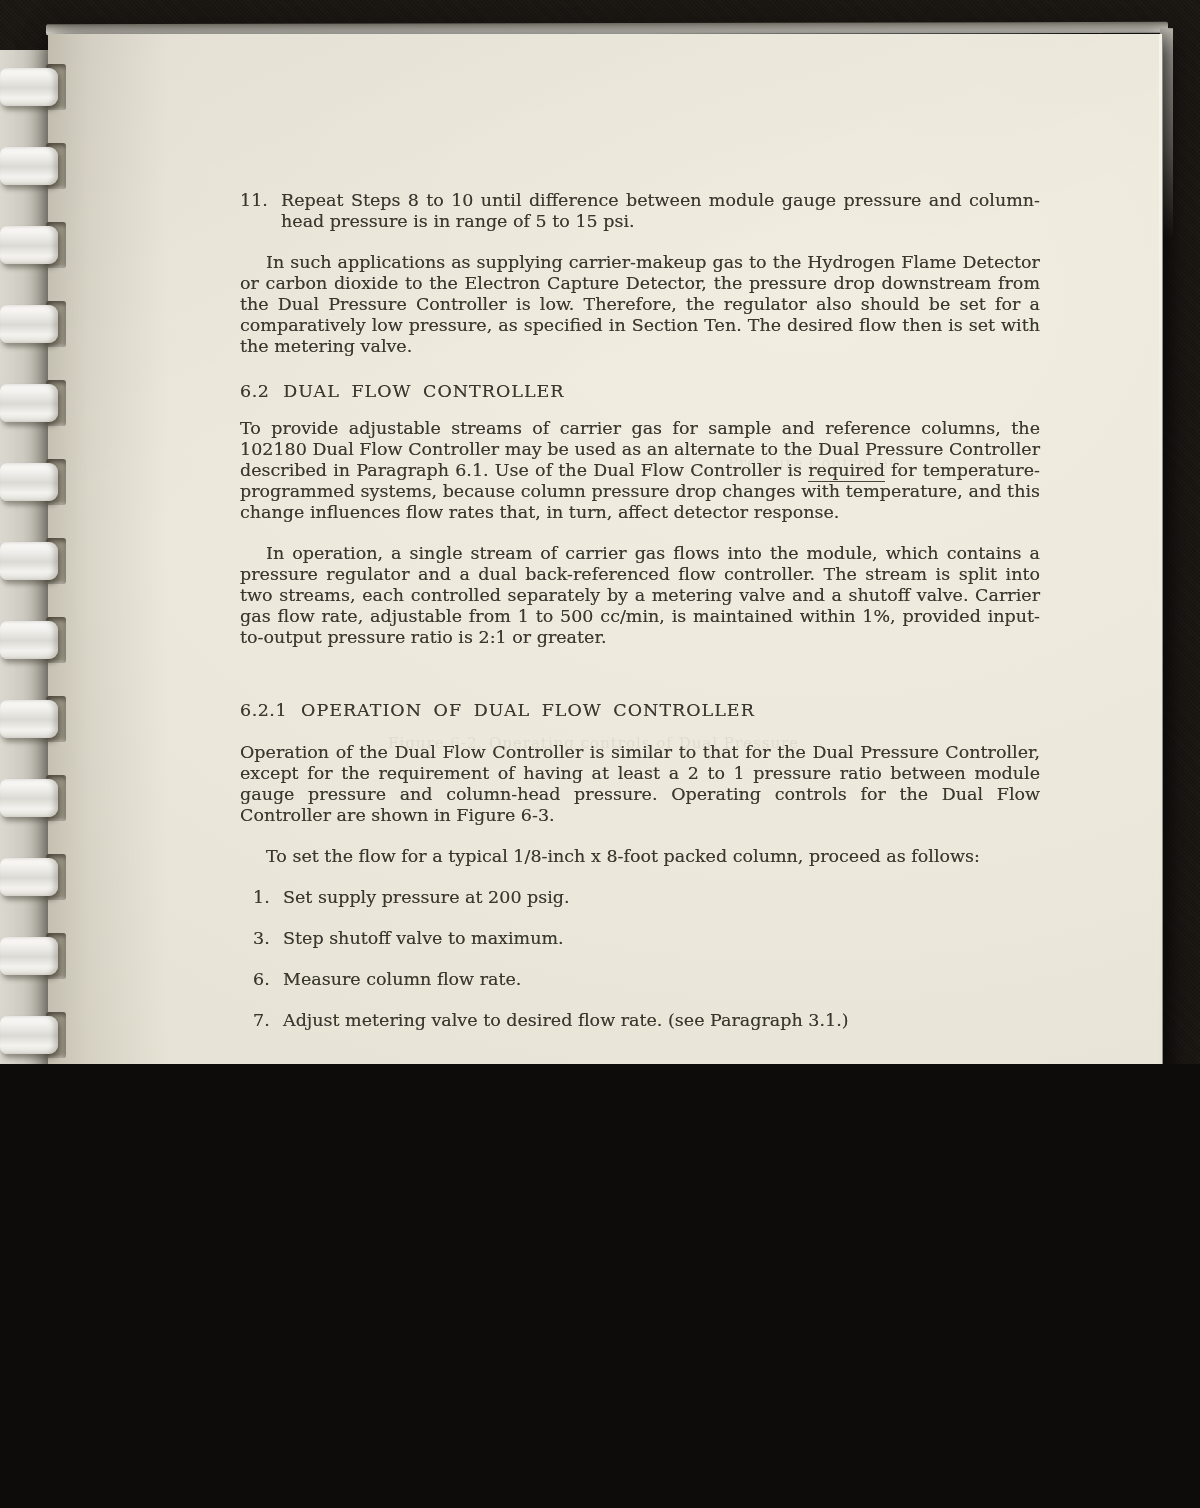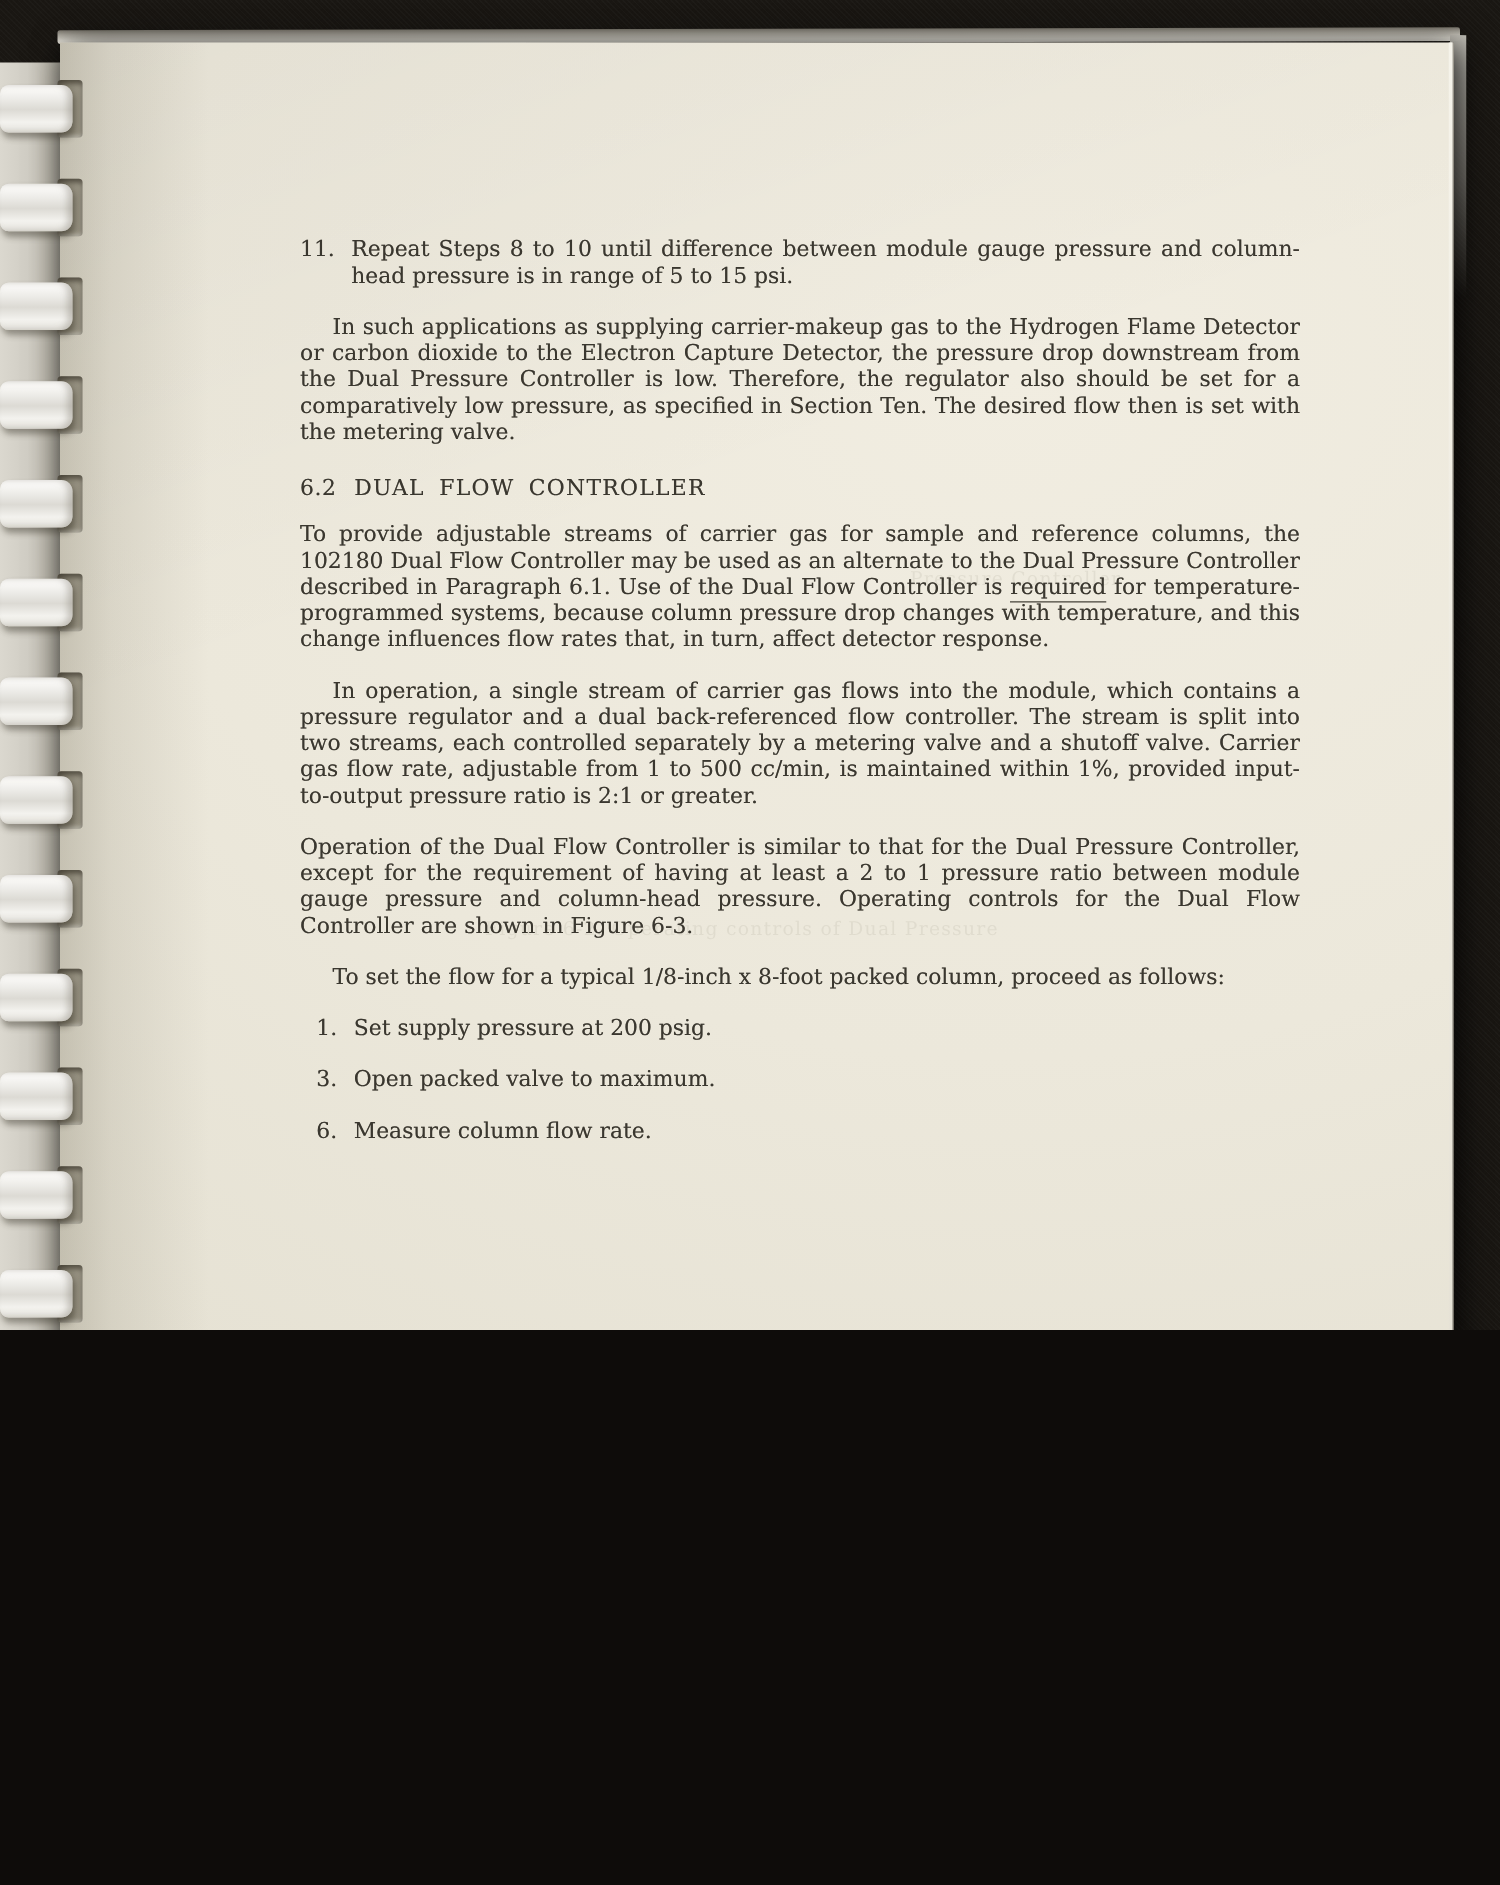--- a/index.html
+++ b/index.html
@@ -159,29 +159,31 @@
 
 
       <p class="indent">In such applications as supplying carrier-makeup gas to the Hydrogen Flame Detector or carbon dioxide to the Electron Capture Detector, the pressure drop downstream from the Dual Pressure Controller is low. Therefore, the regulator also should be set for a comparatively low pressure, as specified in Section Ten. The desired flow then is set with the metering valve.</p>
 
       <h2 class="sec"><span class="sec-num">6.2</span><span>DUAL FLOW CONTROLLER</span></h2>
 
       <p><span>To provide adjustable streams of carrier gas for sample and reference columns, the 102180 Dual Flow Controller may be used as an alternate to the Dual Pressure Controller described in Paragraph 6.1. Use of the Dual Flow Controller is </span><span class="u">required</span><span> for temperature-programmed systems, because column pressure drop changes with temperature, and this change influences flow rates that, in turn, affect detector response.</span></p>
 
       <p class="indent">In operation, a single stream of carrier gas flows into the module, which contains a pressure regulator and a dual back-referenced flow controller. The stream is split into two streams, each controlled separately by a metering valve and a shutoff valve. Carrier gas flow rate, adjustable from 1 to 500 cc/min, is maintained within 1%, provided input-to-output pressure ratio is 2:1 or greater.</p>
 
+      <h2 class="sec deep"><span class="sec-num">6.2.1</span><span>OPERATION OF DUAL FLOW CONTROLLER</span></h2>
 
       <p>Operation of the Dual Flow Controller is similar to that for the Dual Pressure Controller, except for the requirement of having at least a 2 to 1 pressure ratio between module gauge pressure and column-head pressure. Operating controls for the Dual Flow Controller are shown in Figure 6-3.</p>
 
       <p class="indent">To set the flow for a typical 1/8-inch x 8-foot packed column, proceed as follows:</p>
 
       <div class="steps">
         <p class="step"><span class="num">1.</span><span>Set supply pressure at 200 psig.</span></p>
-        <p class="step"><span class="num">3.</span><span>Open packed valve to maximum.</span></p>
+        <p class="step"><span class="num">3.</span><span>Step shutoff valve to maximum.</span></p>
         <p class="step"><span class="num">6.</span><span>Measure column flow rate.</span></p>
+        <p class="step"><span class="num">7.</span><span>Adjust metering valve to desired flow rate. (see Paragraph 3.1.)</span></p>
       </div>
 
     </div>
 
     <div class="page-number">39</div>
   </div>
 
 </div>
 
 </body></html>

